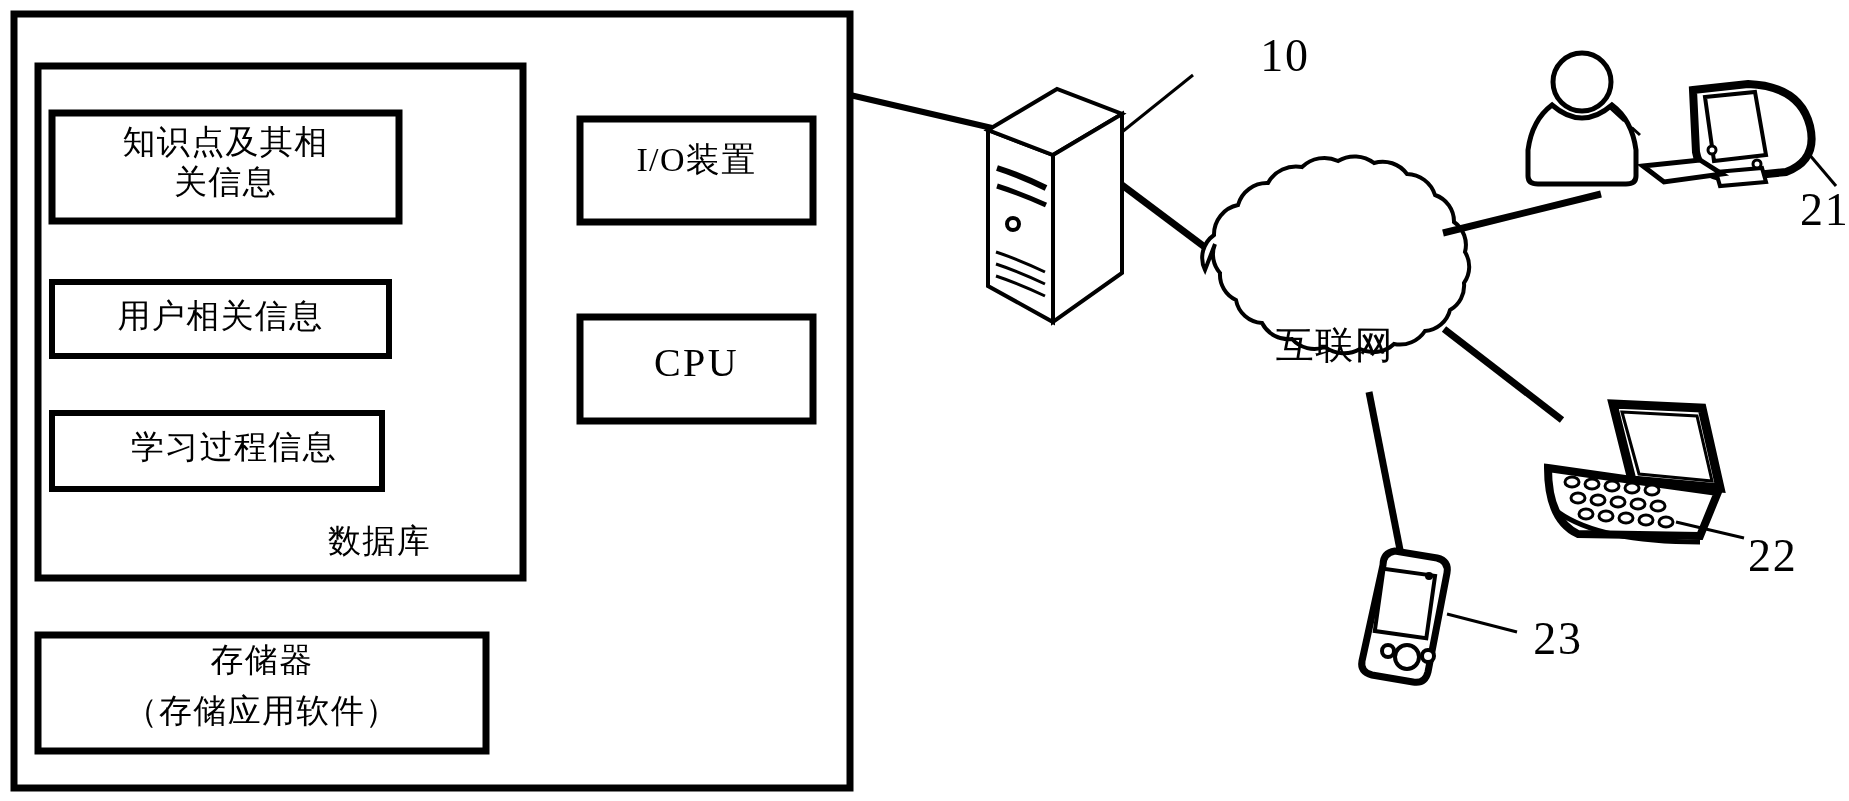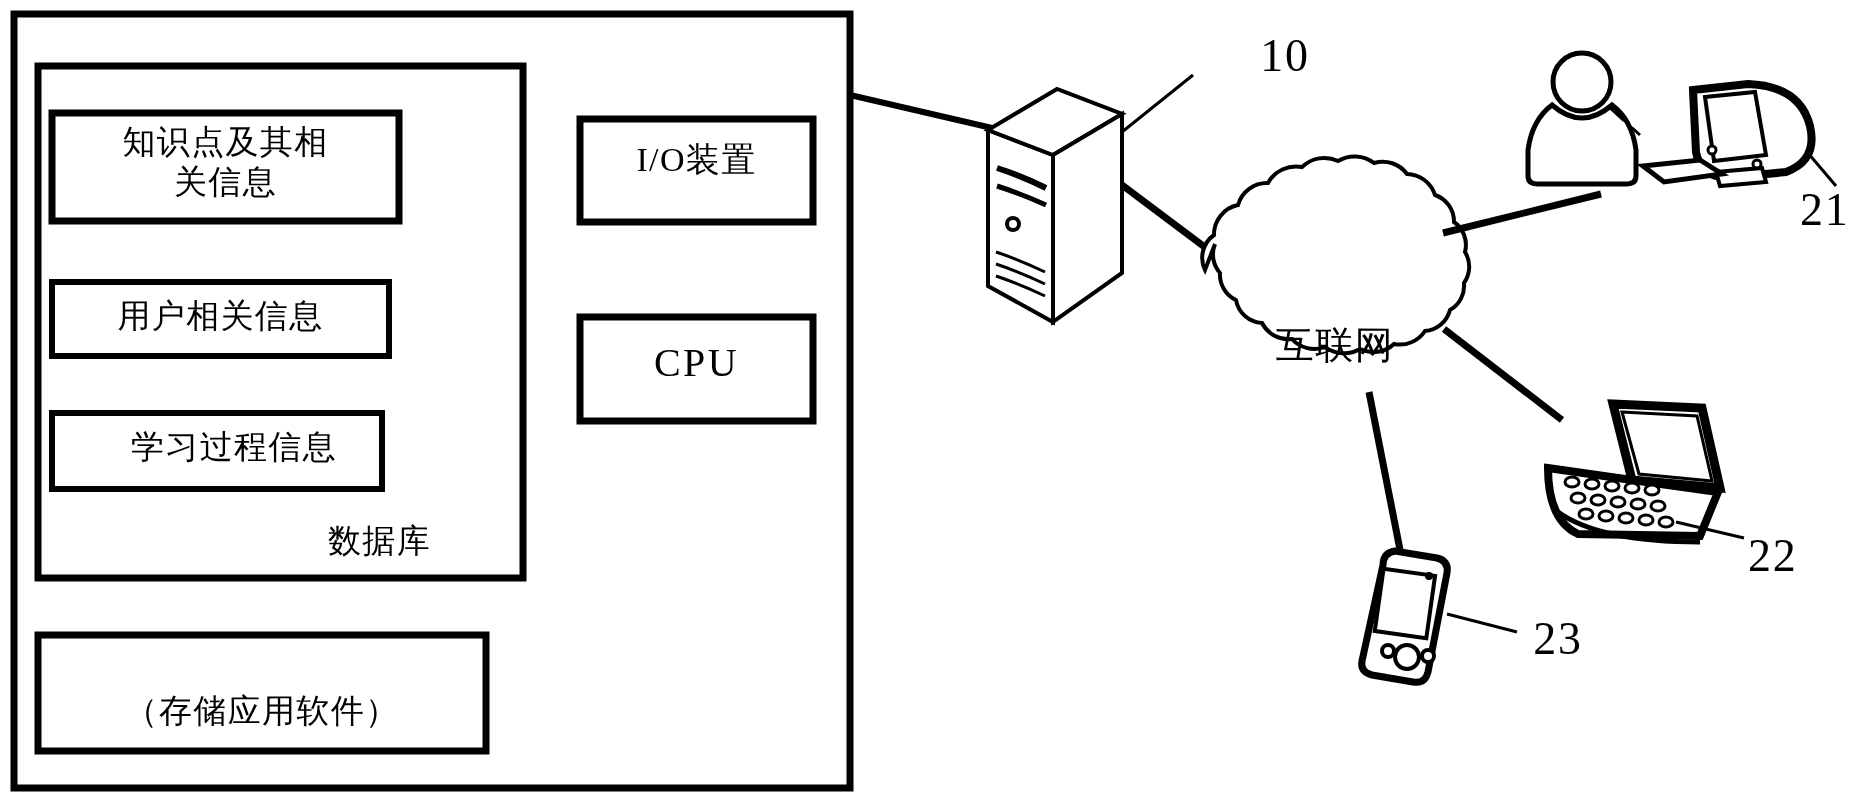--- a/index.html
+++ b/index.html
@@ -229,20 +229,21 @@
 
   <div class="txt cn" style="left:52px; top:296px; width:337px; font-size:33px;">用户相关信息</div>
 
   <div class="txt cn" style="left:52px; top:122px; width:347px; font-size:33px;">知识点及其相
 关信息</div>
 
   <div class="txt cn" style="left:69px; top:427px; width:330px; font-size:33px;">学习过程信息</div>
 
   <div class="txt cn" style="left:262px; top:521px; width:235px; font-size:33px; text-align:center;">数据库</div>
 
+  <div class="txt cn" style="left:38px; top:640px; width:448px; font-size:33px;">存储器</div>
   <div class="txt cn mono-io" style="left:580px; top:139px; width:233px; font-size:34px;">I/O装置</div>
 
   <div class="txt cn" style="left:38px; top:691px; width:448px; font-size:33px;">（存储应用软件）</div>
 
   <div class="txt num" style="left:580px; top:339px; width:233px; font-size:40px; letter-spacing:0.06em;">CPU</div>
 
   <div class="txt cn" style="left:1215px; top:322px; width:240px; font-size:38px;">互联网</div>
 
   <div class="txt num" style="left:1245px; top:28px; width:80px; font-size:46px;">10</div>
 

